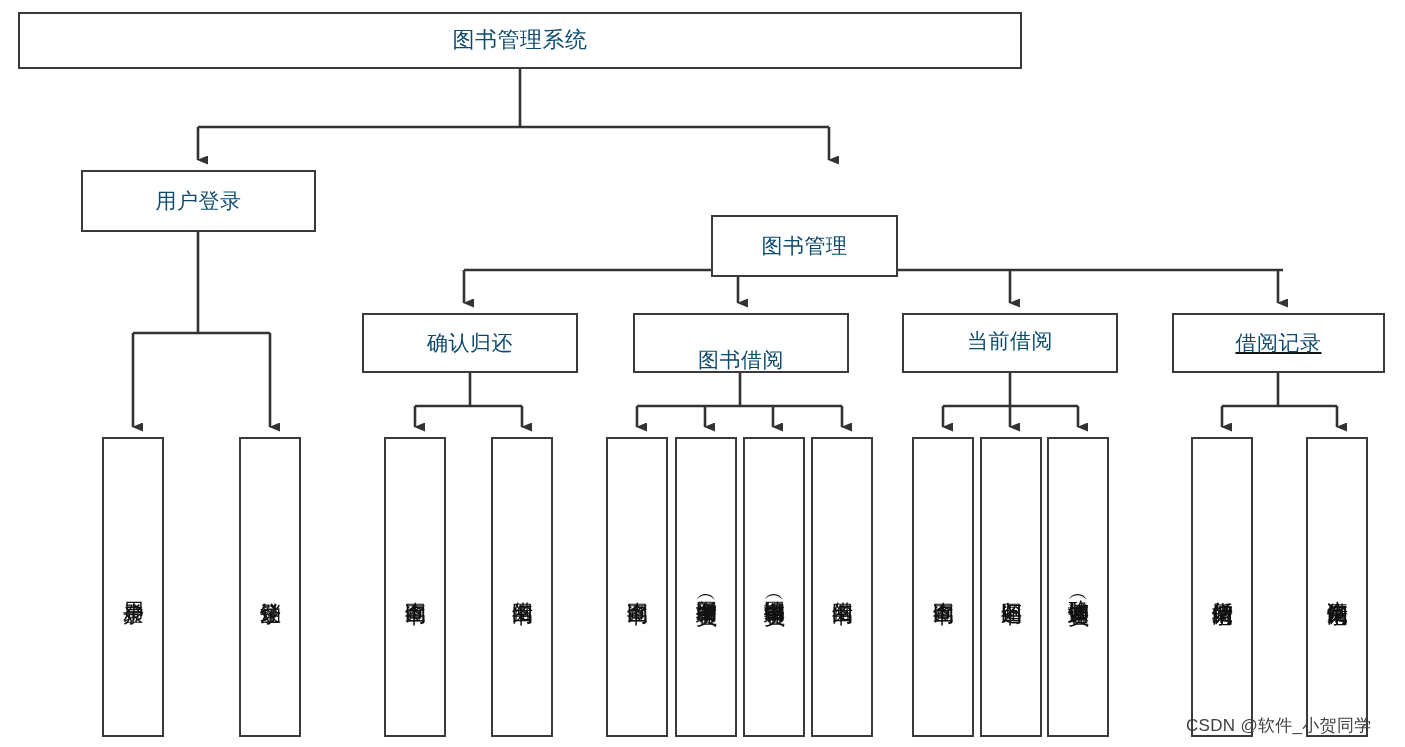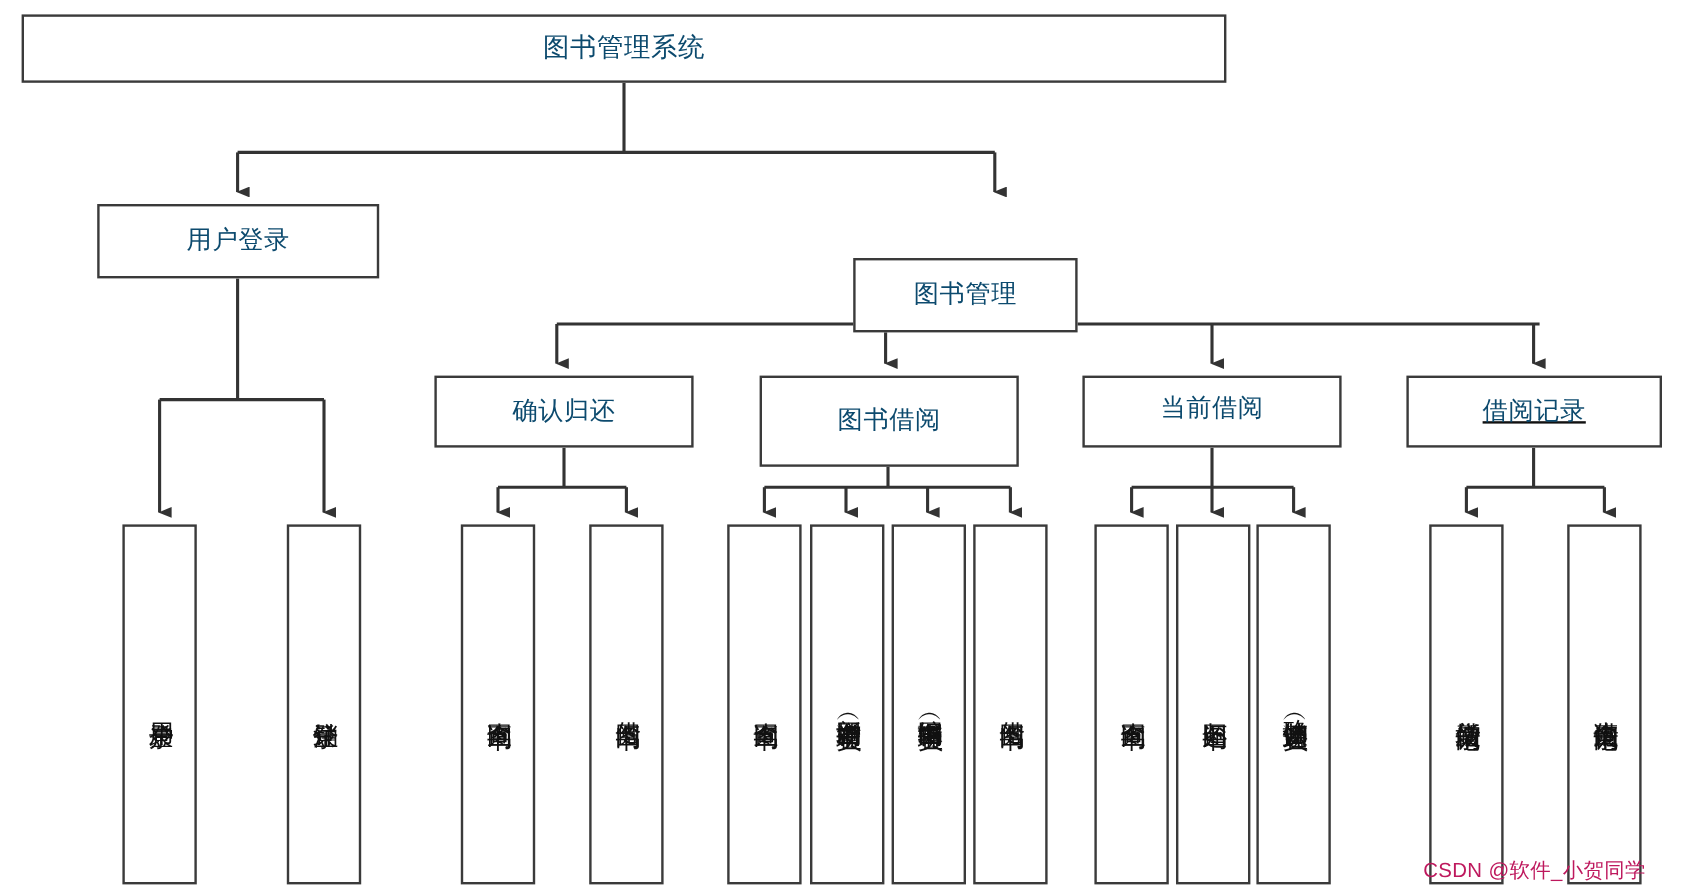--- a/index.html
+++ b/index.html
@@ -50,21 +50,21 @@
     text-orientation: upright;
     white-space: nowrap;
     color: #111111;
   }
   .level0 .node-label-h { font-size: 22px; }
   .watermark {
     position: absolute;
     left: 1186px;
     top: 714px;
     font-size: 17px;
-    color: #be185d;
+    color: #404040;
     white-space: nowrap;
     letter-spacing: 0.3px;
   }
 </style>
 </head>
 <body>
 
 <div id="diagram-root">
 
   <svg class="diagram-canvas" viewBox="0 0 1405 747" xmlns="http://www.w3.org/2000/svg">
@@ -136,21 +136,21 @@
   <div class="node-box level1" style="left:81px; top:170px; width:235px; height:62px;">
     <span class="node-label-h">用户登录</span>
   </div>
   <div class="node-box level1" style="left:711px; top:170px; width:187px; height:62px;margin-top:45px;">
     <span class="node-label-h">图书管理</span>
   </div>
 
   <div class="node-box level2" style="left:362px; top:313px; width:216px; height:60px;">
     <span class="node-label-h">确认归还</span>
   </div>
-  <div class="node-box level2" style="left:633px; top:313px; width:216px; height:76px;">
+  <div class="node-box level2" style="left:633px; top:313px; width:216px; height:60px;align-items:flex-end;">
     <span class="node-label-h">图书借阅</span>
   </div>
   <div class="node-box level2" style="left:902px; top:313px; width:216px; height:60px;font-family:Liberation Mono, monospace;">
     <span class="node-label-h">当前借阅</span>
   </div>
   <div class="node-box level2" style="left:1172px; top:313px; width:213px; height:60px;text-decoration:underline;">
     <span class="node-label-h">借阅记录</span>
   </div>
 
   <div class="node-box leaf" style="left:102px; top:437px; width:62px; height:300px;">

